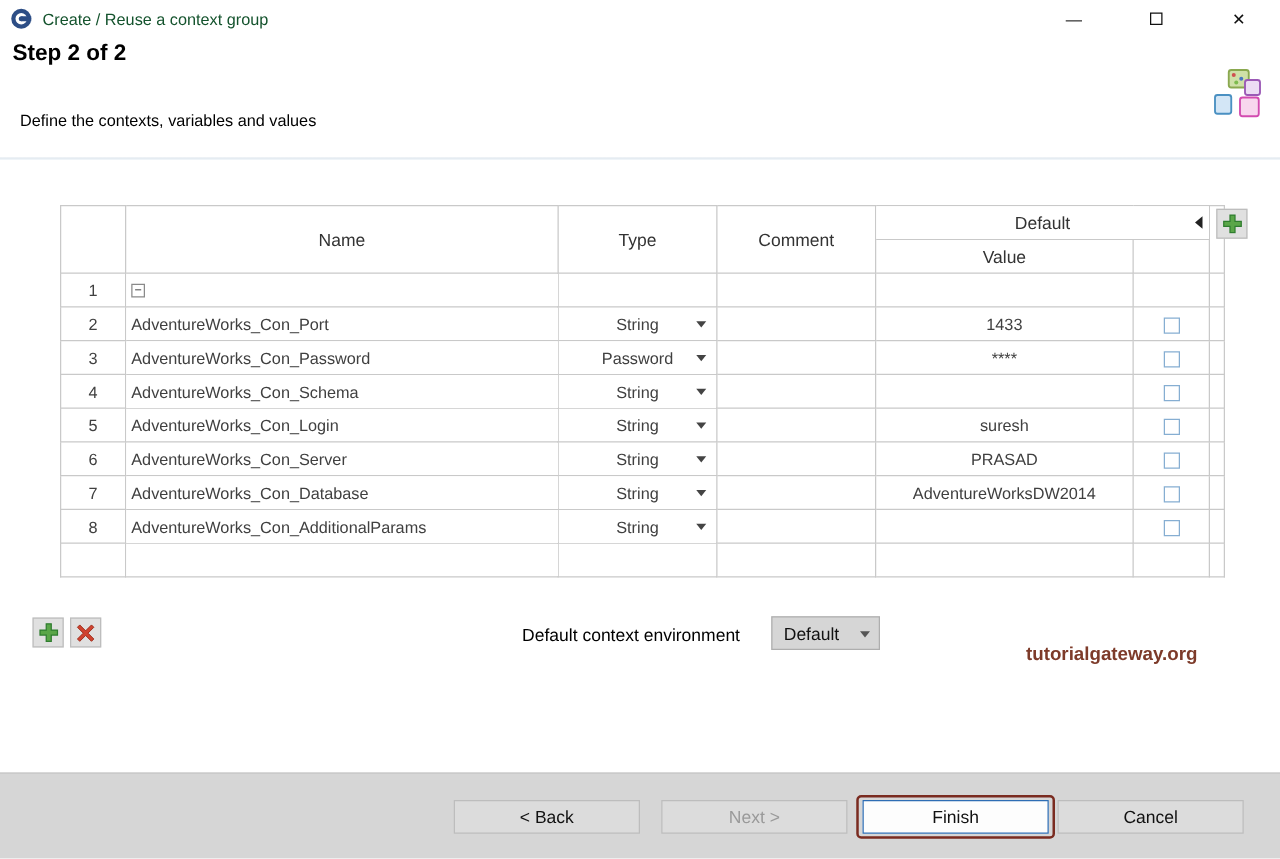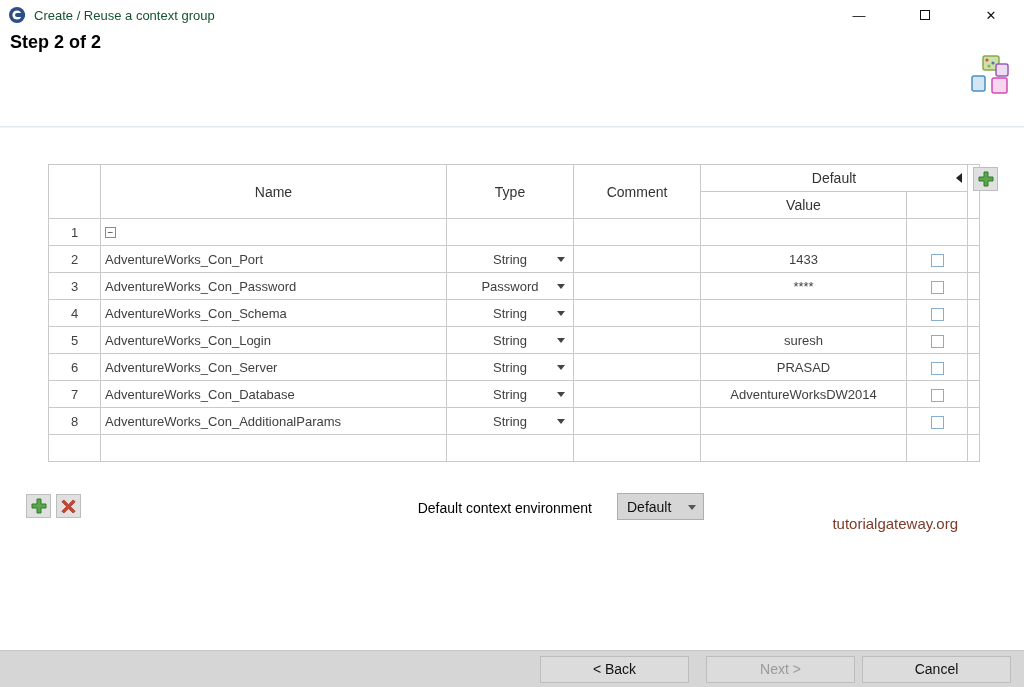--- a/index.html
+++ b/index.html
@@ -60,25 +60,25 @@
   .add-top    { left:973px; top:167px; }
   .add-bottom { left:26px;  top:494px; }
   .del-bottom { left:56px;  top:494px; }
 
   
   .env-label { position:absolute; top:500px; right:432px; font-size:14px; color:#000000; white-space:nowrap; }
   .env-select { position:absolute; left:617px; top:493px; width:87px; height:27px; background:#d6d6d6;
                 border:1px solid #aeaeae; display:flex; align-items:center; padding-left:9px; font-size:14px; color:#111111; cursor:pointer; }
   .select-arrow { position:absolute; right:7px; top:11px; width:0; height:0;
                   border-left:4px solid transparent; border-right:4px solid transparent; border-top:5px solid #555555; }
-  .watermark { position:absolute; top:515px; right:66px; font-size:15px; font-weight:normal; color:var(--watermark,#7d3b2a); }
-
-  
-  .button-bar { position:absolute; left:0; right:0; bottom:0; height:37px; background:#d6d6d6;
-                border-top:1px solid #c6c6c6; display:flex; align-items:center; justify-content:flex-end; padding-right:13px; }
+  .watermark { position:absolute; top:515px; right:66px; font-size:15px; font-weight:bold; color:var(--watermark,#7d3b2a); }
+
+  
+  .button-bar { position:absolute; left:0; right:0; bottom:0; height:69px; background:#d6d6d6;
+                border-top:1px solid #c6c6c6; display:flex; align-items:center; justify-content:flex-end; padding-right:29px; }
   .btn { width:149px; height:27px; font-size:14px; color:#111111; background:#dcdcdc; border:1px solid #bdbdbd;
          font-family:inherit; cursor:pointer; }
   .btn-back { margin-right:2px; }
   .btn-next { margin-right:7px; color:#9a9a9a; cursor:default;margin-left:15px; }
   .finish-annotation { border:2px solid var(--annotation,#7a2b20); border-radius:4px; padding:2px 3px;
                        display:inline-flex; margin-right:2px; background:transparent; }
   .btn-finish { background:#fdfdfd; border:1px solid var(--finish-border,#2e6db4); }
 </style>
 </head>
 <body>
@@ -98,20 +98,21 @@
     <div class="win-controls">
       <span class="win-btn">—</span>
       <span class="win-btn">
           <span class="max-box"></span>
         </span>
       <span class="win-btn">✕</span>
     </div>
   </div>
 
   <div class="step-title">Step 2 of 2</div>
+  <div class="step-subtitle">Define the contexts, variables and values</div>
   <span class="wizard-icon">
     <svg width="44" height="44" viewBox="0 0 44 44">
       <rect x="15" y="2" width="16" height="14" rx="2" fill="#cfe0a8" stroke="#8aa84f" stroke-width="1.5"></rect>
       <circle cx="19" cy="6" r="1.6" fill="#d05050"></circle>
       <circle cx="25" cy="9" r="1.6" fill="#4a78c0"></circle>
       <circle cx="21" cy="12" r="1.6" fill="#7dbb4e"></circle>
       <rect x="28" y="10" width="12" height="12" rx="2" fill="#ecdcf4" stroke="#9b59b6" stroke-width="1.5"></rect>
       <rect x="4" y="22" width="13" height="15" rx="2" fill="#d3e6f6" stroke="#4a90c2" stroke-width="1.5"></rect>
       <rect x="24" y="24" width="15" height="15" rx="2" fill="#f8d6ee" stroke="#d24bb0" stroke-width="1.5"></rect>
     </svg>
@@ -250,16 +251,19 @@
   <div class="env-select">
     <span>Default</span>
     <span class="select-arrow"></span>
   </div>
 
   <div class="watermark">tutorialgateway.org</div>
 
   <div class="button-bar">
     <button class="btn btn-back">&lt; Back</button>
     <button class="btn btn-next">Next &gt;</button>
+    <span class="finish-annotation">
+      <button class="btn btn-finish">Finish</button>
+    </span>
     <button class="btn btn-cancel">Cancel</button>
   </div>
 
 </div>
 
 </body></html>

